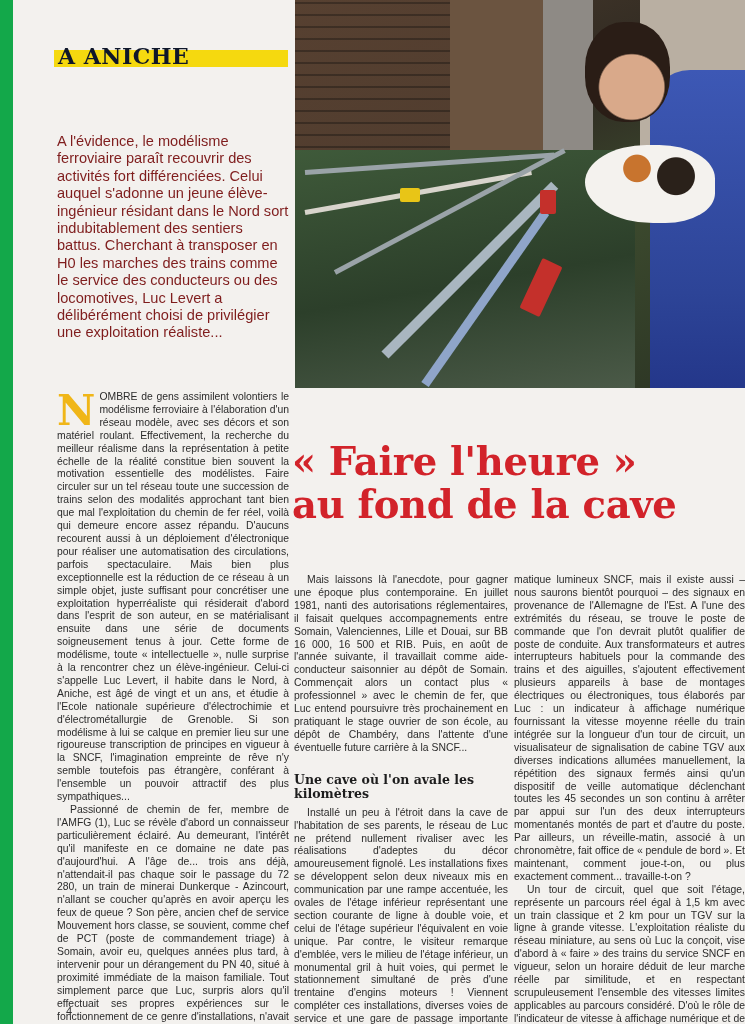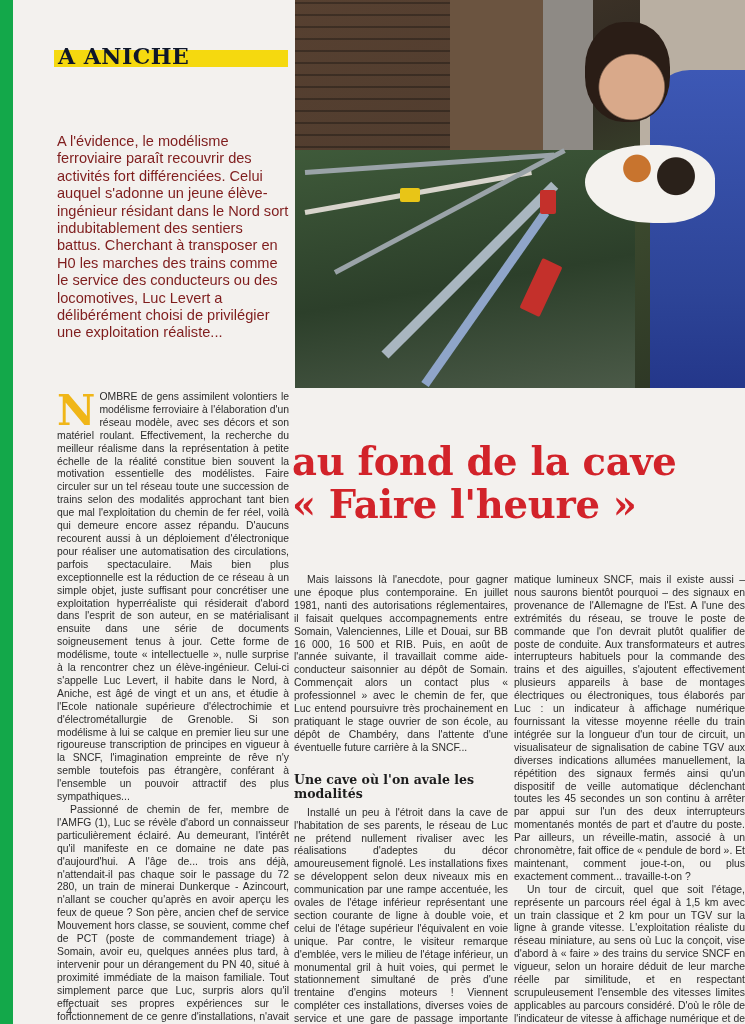--- a/index.html
+++ b/index.html
@@ -83,32 +83,32 @@
     <div class="loco" style="left:235px;top:110px;width:22px;height:55px;transform:rotate(25deg);"></div>
     <div class="loco" style="left:245px;top:40px;width:16px;height:24px;"></div>
     <div class="loco" style="left:105px;top:38px;width:20px;height:14px;background:#e8c517;"></div>
   </div>
   <div class="person"></div>
   <div class="head"></div>
   <div class="cat"></div>
 </div>
 
 <div class="headline">
+  <div>« Faire l'heure »</div>
   <div>au fond de la cave</div>
-  <div>« Faire l'heure »</div>
 </div>
 
 <div class="body-col col1">
   <p class="noindent"><span class="dropcap">N</span><span>OMBRE de gens assimilent volontiers le modélisme ferroviaire à l'élaboration d'un réseau modèle, avec ses décors et son matériel roulant. Effectivement, la recherche du meilleur réalisme dans la représentation à petite échelle de la réalité constitue bien souvent la motivation essentielle des modélistes. Faire circuler sur un tel réseau toute une succession de trains selon des modalités approchant tant bien que mal l'exploitation du chemin de fer réel, voilà qui demeure encore assez répandu. D'aucuns recourent aussi à un déploiement d'électronique pour réaliser une automatisation des circulations, parfois spectaculaire. Mais bien plus exceptionnelle est la réduction de ce réseau à un simple objet, juste suffisant pour concrétiser une exploitation hyperréaliste qui résiderait d'abord dans l'esprit de son auteur, en se matérialisant ensuite dans une série de documents soigneusement tenus à jour. Cette forme de modélisme, toute « intellectuelle », nulle surprise à la rencontrer chez un élève-ingénieur. Celui-ci s'appelle Luc Levert, il habite dans le Nord, à Aniche, est âgé de vingt et un ans, et étudie à l'Ecole nationale supérieure d'électrochimie et d'électrométallurgie de Grenoble. Si son modélisme à lui se calque en premier lieu sur une rigoureuse transcription de principes en vigueur à la SNCF, l'imagination empreinte de rêve n'y semble toutefois pas étrangère, conférant à l'ensemble un pouvoir attractif des plus sympathiques...</span></p>
   <p>Passionné de chemin de fer, membre de l'AMFG (1), Luc se révèle d'abord un connaisseur particulièrement éclairé. Au demeurant, l'intérêt qu'il manifeste en ce domaine ne date pas d'aujourd'hui. A l'âge de... trois ans déjà, n'attendait-il pas chaque soir le passage du 72 280, un train de minerai Dunkerque - Azincourt, n'allant se coucher qu'après en avoir aperçu les feux de queue ? Son père, ancien chef de service Mouvement hors classe, se souvient, comme chef de PCT (poste de commandement triage) à Somain, avoir eu, quelques années plus tard, à intervenir pour un dérangement du PN 40, situé à proximité immédiate de la maison familiale. Tout simplement parce que Luc, surpris alors qu'il effectuait ses propres expériences sur le fonctionnement de ce genre d'installations, n'avait pu réappuyer sur les pédales...</p>
 </div>
 
 <div class="body-col col2">
   <p>Mais laissons là l'anecdote, pour gagner une époque plus contemporaine. En juillet 1981, nanti des autorisations réglementaires, il faisait quelques accompagnements entre Somain, Valenciennes, Lille et Douai, sur BB 16 000, 16 500 et RIB. Puis, en août de l'année suivante, il travaillait comme aide-conducteur saisonnier au dépôt de Somain. Commençait alors un contact plus « professionnel » avec le chemin de fer, que Luc entend poursuivre très prochainement en pratiquant le stage ouvrier de son école, au dépôt de Chambéry, dans l'attente d'une éventuelle future carrière à la SNCF...</p>
-  <div class="subhead">Une cave où l'on avale les modalités</div>
+  <div class="subhead">Une cave où l'on avale les kilomètres</div>
   <p>Installé un peu à l'étroit dans la cave de l'habitation de ses parents, le réseau de Luc ne prétend nullement rivaliser avec les réalisations d'adeptes du décor amoureusement fignolé. Les installations fixes se développent selon deux niveaux mis en communication par une rampe accentuée, les ovales de l'étage inférieur représentant une section courante de ligne à double voie, et celui de l'étage supérieur l'équivalent en voie unique. Par contre, le visiteur remarque d'emblée, vers le milieu de l'étage inférieur, un monumental gril à huit voies, qui permet le stationnement simultané de près d'une trentaine d'engins moteurs ! Viennent compléter ces installations, diverses voies de service et une gare de passage importante dont l'une des voies à quai peut accueillir une rame TGV de composition conforme (dix caisses). La signalisation, fonctionnelle, imite le block auto-</p>
 </div>
 
 <div class="body-col col3">
   <p class="noindent">matique lumineux SNCF, mais il existe aussi – nous saurons bientôt pourquoi – des signaux en provenance de l'Allemagne de l'Est. A l'une des extrémités du réseau, se trouve le poste de commande que l'on devrait plutôt qualifier de poste de conduite.   Aux transformateurs et autres interrupteurs habituels pour la commande des trains et des aiguilles, s'ajoutent effectivement plusieurs appareils à base de montages électriques ou électroniques, tous élaborés par Luc : un indicateur à affichage numérique fournissant la vitesse moyenne réelle du train intégrée sur la longueur d'un tour de circuit, un visualisateur de signalisation de cabine TGV aux diverses indications allumées manuellement, la répétition des signaux fermés ainsi qu'un dispositif de veille automatique déclenchant toutes les 45 secondes un son continu à arrêter par appui sur l'un des deux interrupteurs momentanés montés de part et d'autre du poste. Par ailleurs, un réveille-matin, associé à un chronomètre, fait office de « pendule de bord ». Et maintenant, comment joue-t-on, ou plus exactement comment... travaille-t-on ?</p>
   <p>Un tour de circuit, quel que soit l'étage, représente un parcours réel égal à 1,5 km avec un train classique et 2 km pour un TGV sur la ligne à grande vitesse. L'exploitation réaliste du réseau miniature, au sens où Luc la conçoit, vise d'abord à « faire » des trains du service SNCF en vigueur, selon un horaire déduit de leur marche réelle par similitude, et en respectant scrupuleusement l'ensemble des vitesses limites applicables au parcours considéré. D'où le rôle de l'indicateur de vitesse à affichage numérique et de la chronométrie...</p>
 </div>
 
 <div class="page-num">4</div>
 

